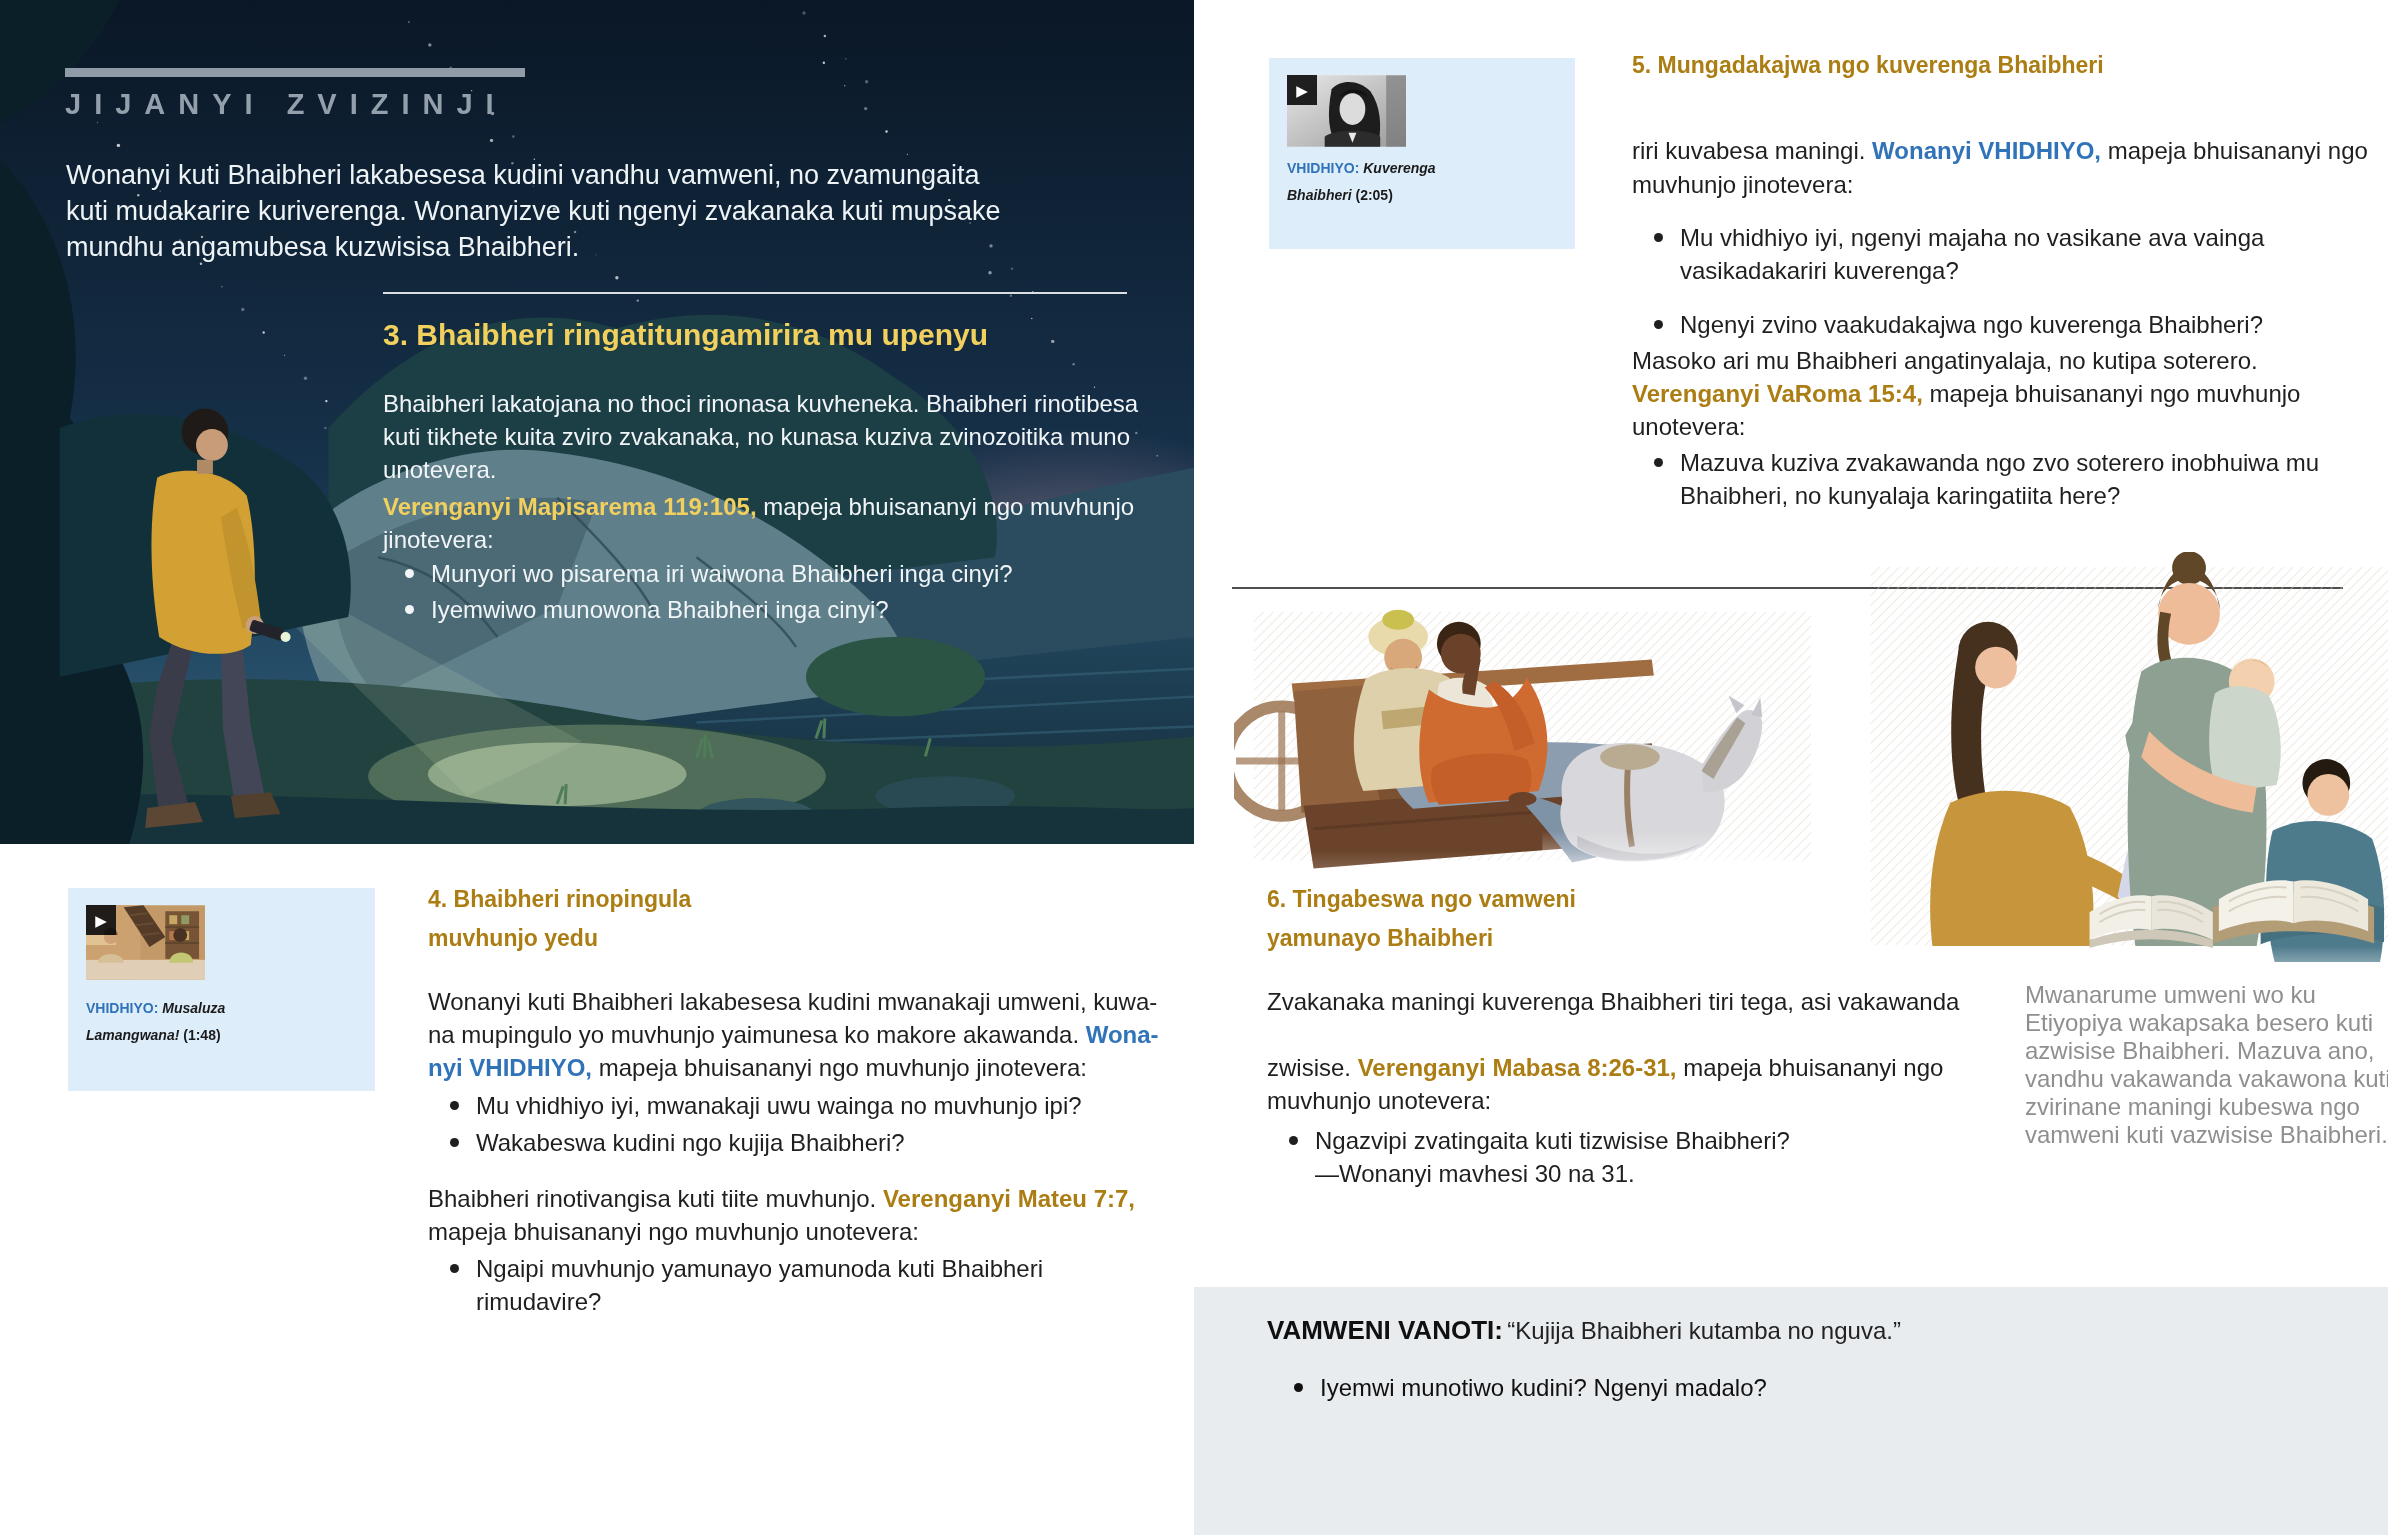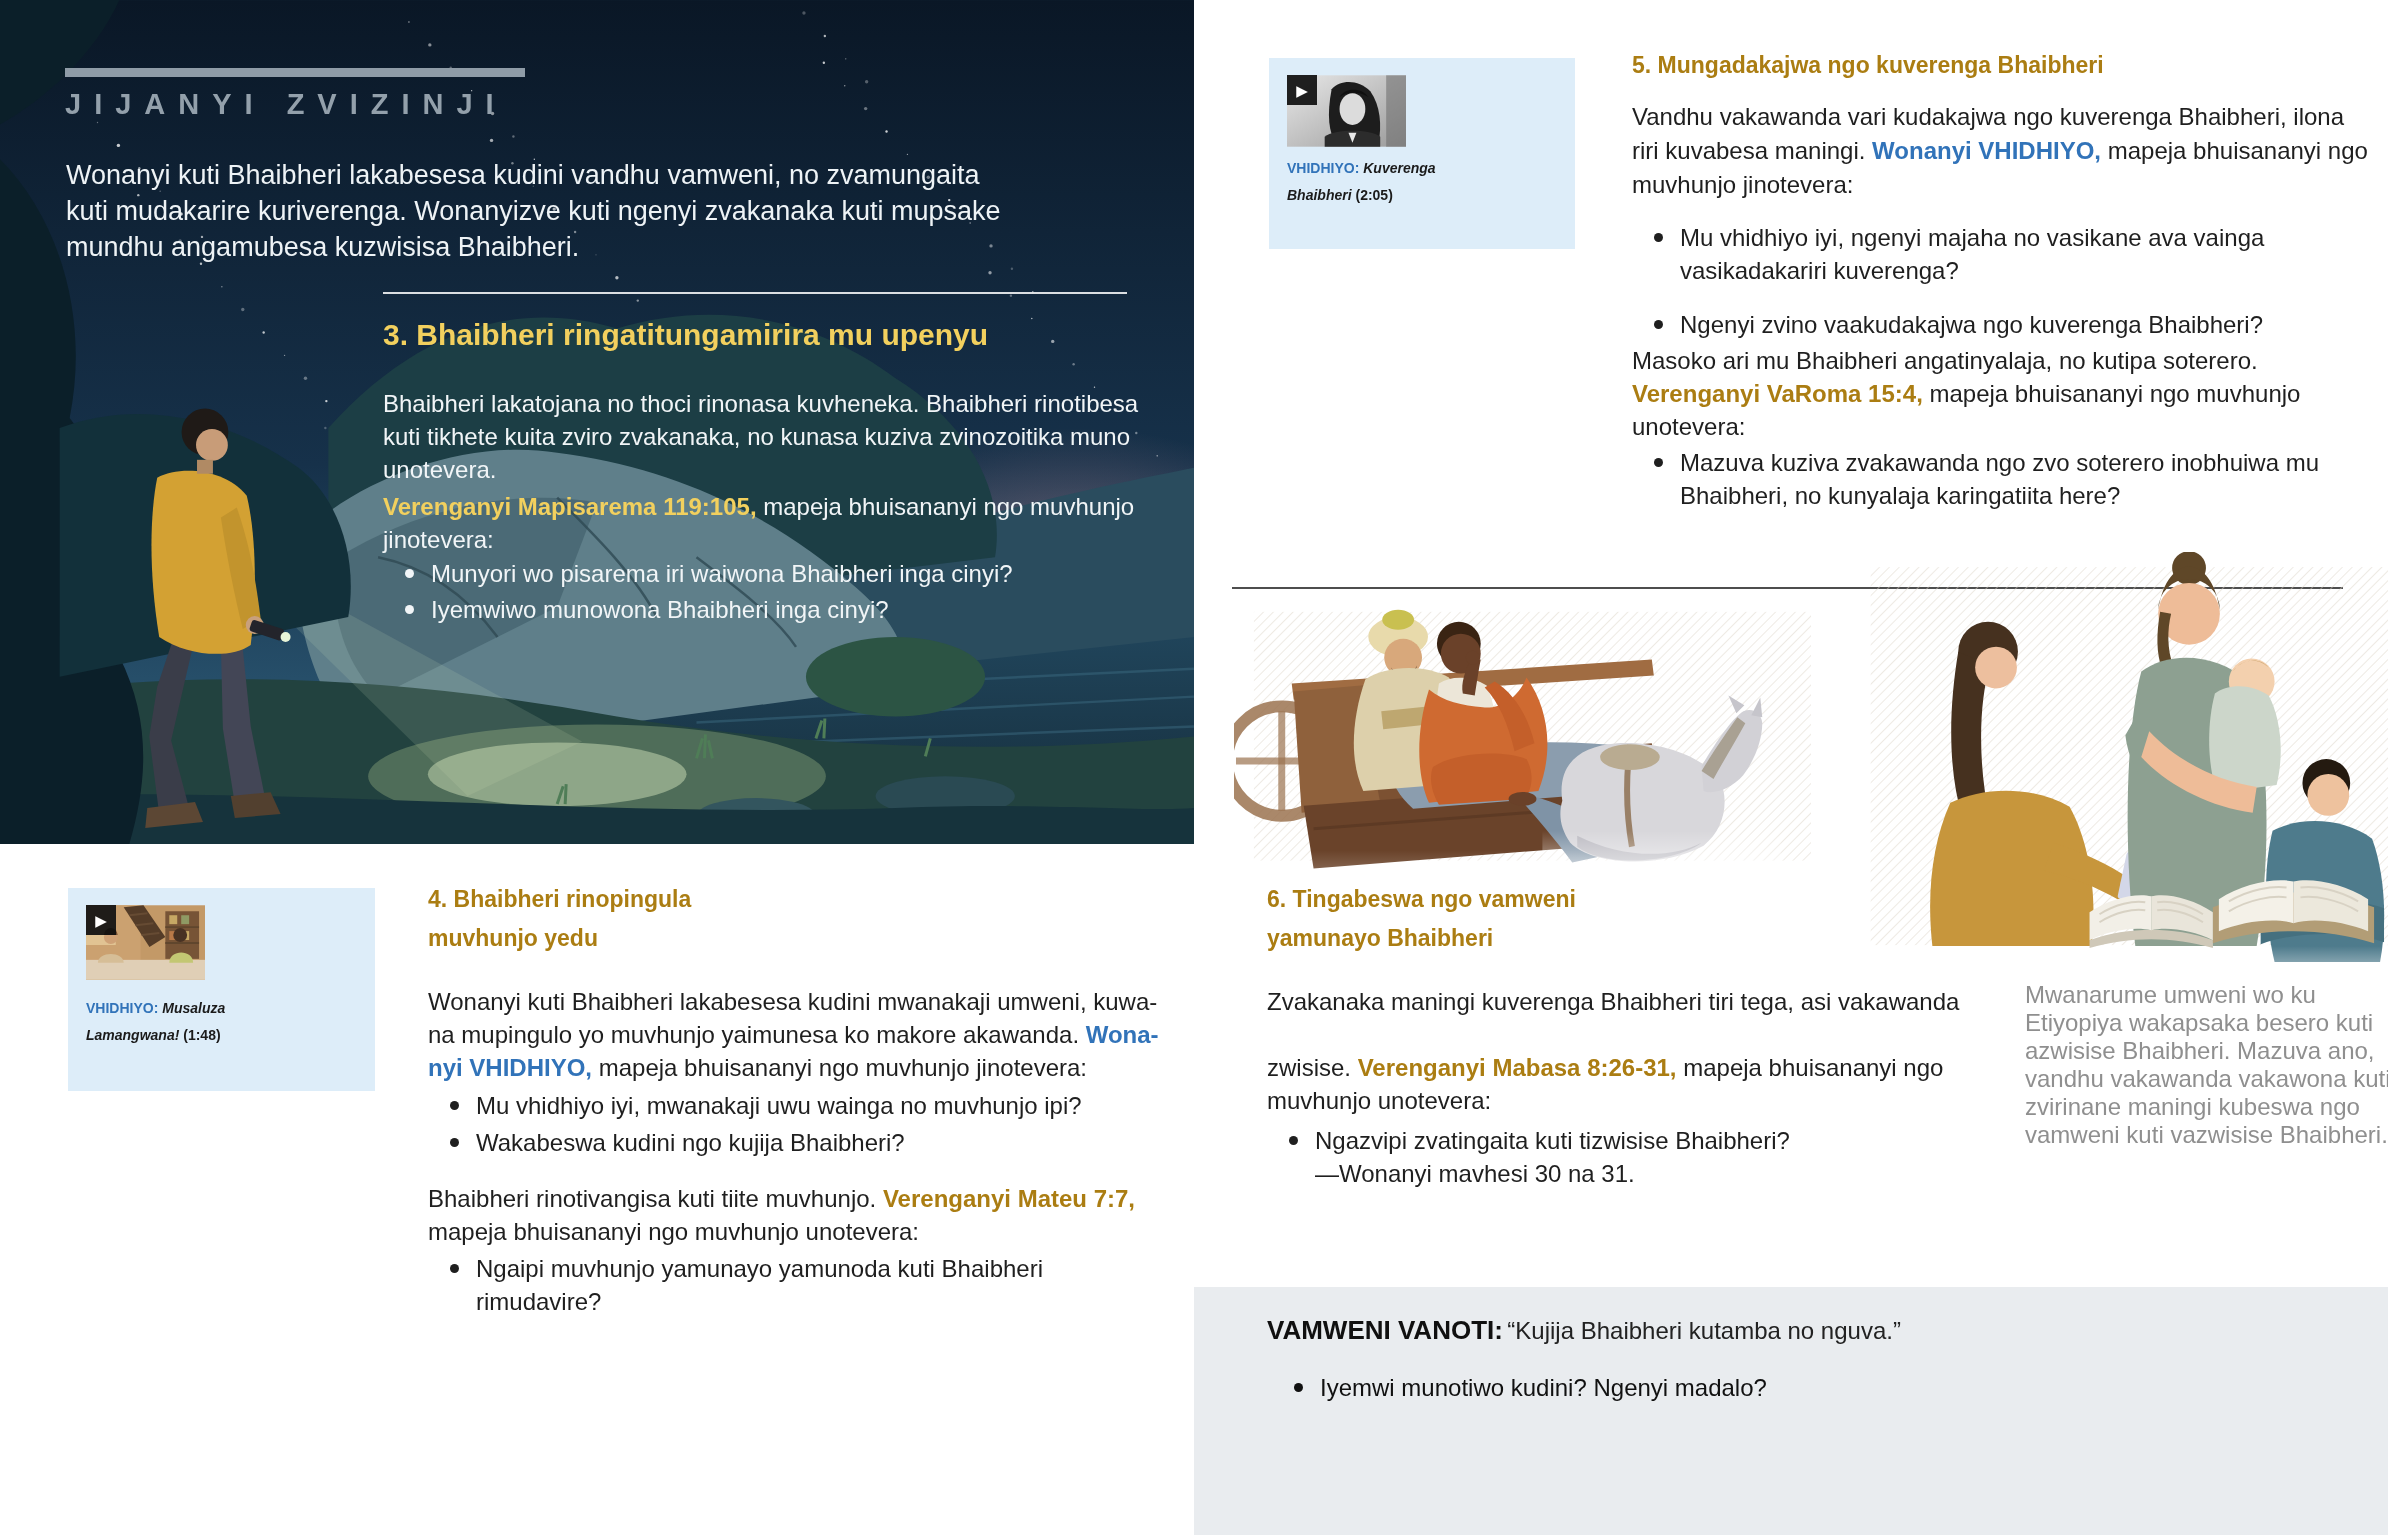--- a/index.html
+++ b/index.html
@@ -307,21 +307,21 @@
     <ellipse cx="66" cy="34" rx="13" ry="16" fill="#dcdcdc"></ellipse>
     <path d="M53,22 C58,12 76,12 82,22 C74,16 60,16 53,22 Z" fill="#101010"></path>
     <path d="M38,72 L38,62 C48,54 84,54 94,62 L94,72 Z" fill="#2c2c2c"></path>
     <polygon points="62,58 70,58 66,68" fill="#e8e8e8"></polygon>
   </svg>
   <div class="abs play-btn">▶</div>
 </div>
 <div class="abs vid-caption" id="cap5"><span class="c-blue">VHIDHIYO:</span><span class="c-italic"> Kuverenga</span><br><span class="c-italic">Bhaibheri</span><span> (2:05)</span></div>
 
 <div class="abs h-gold" id="h5">5. Mungadakajwa ngo kuverenga Bhaibheri</div>
-<div class="abs body-light" id="s5p1"><span>Vandhu vakawanda vari kudakajwa ngo kuverenga Bhaibheri, ilona</span><br><span>riri kuvabesa maningi. </span><span class="c-blue">Wonanyi VHIDHIYO,</span><span> mapeja bhuisananyi ngo</span><br><span>muvhunjo jinotevera:</span></div>
+<div class="abs body-light" id="s5p1"><br><span>riri kuvabesa maningi. </span><span class="c-blue">Wonanyi VHIDHIYO,</span><span> mapeja bhuisananyi ngo</span><br><span>muvhunjo jinotevera:</span></div>
 <div class="abs body-light bullet" id="s5b1"><span>Mu vhidhiyo iyi, ngenyi majaha no vasikane ava vainga</span><br><span>vasikadakariri kuverenga?</span></div>
 <div class="abs body-light bullet" id="s5b2"><span>Ngenyi zvino vaakudakajwa ngo kuverenga Bhaibheri?</span></div>
 <div class="abs body-light" id="s5p2"><span>Masoko ari mu Bhaibheri angatinyalaja, no kutipa soterero.</span><br><span class="c-gold">Verenganyi VaRoma 15:4,</span><span> mapeja bhuisananyi ngo muvhunjo</span><br><span>unotevera:</span></div>
 <div class="abs body-light bullet" id="s5b3"><span>Mazuva kuziva zvakawanda ngo zvo soterero inobhuiwa mu</span><br><span>Bhaibheri, no kunyalaja karingatiita here?</span></div>
 
 <div class="abs" id="rule6"></div>
 <div class="abs" id="illus">
   <svg viewBox="0 0 1160 450">
     <defs>
       <pattern id="hatch" width="7" height="7" patternUnits="userSpaceOnUse" patternTransform="rotate(45)">

